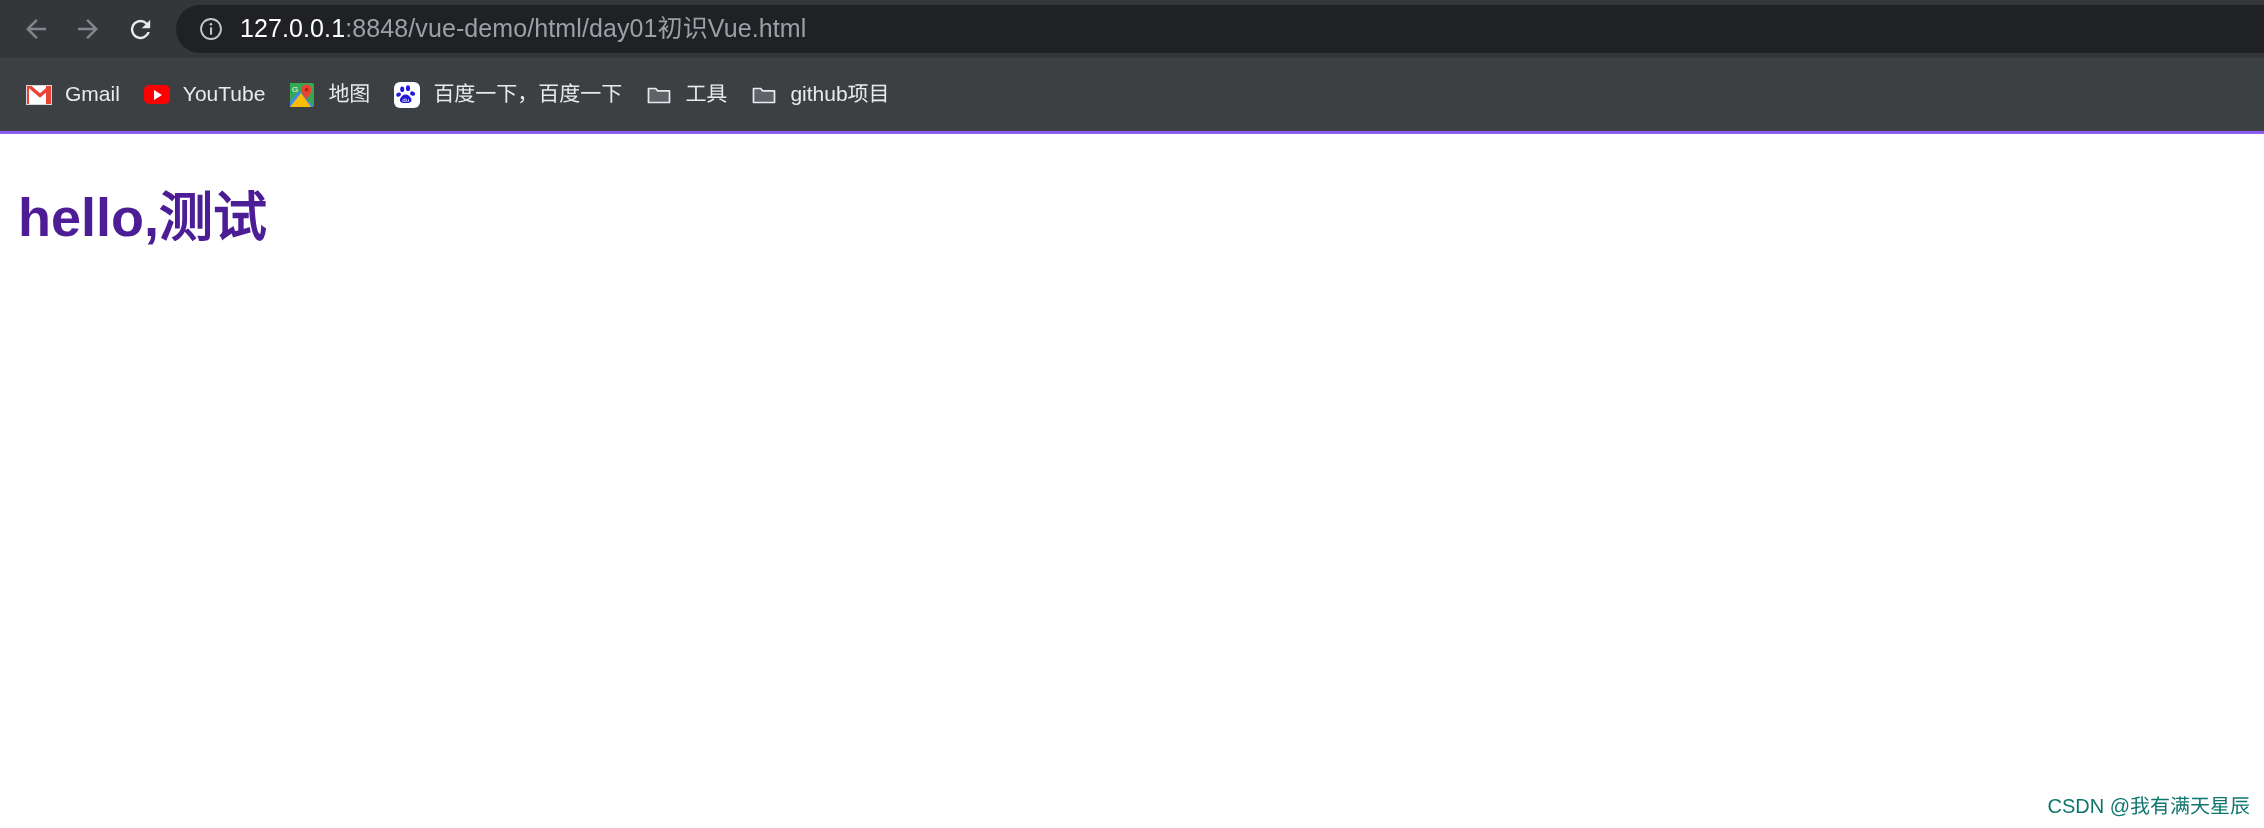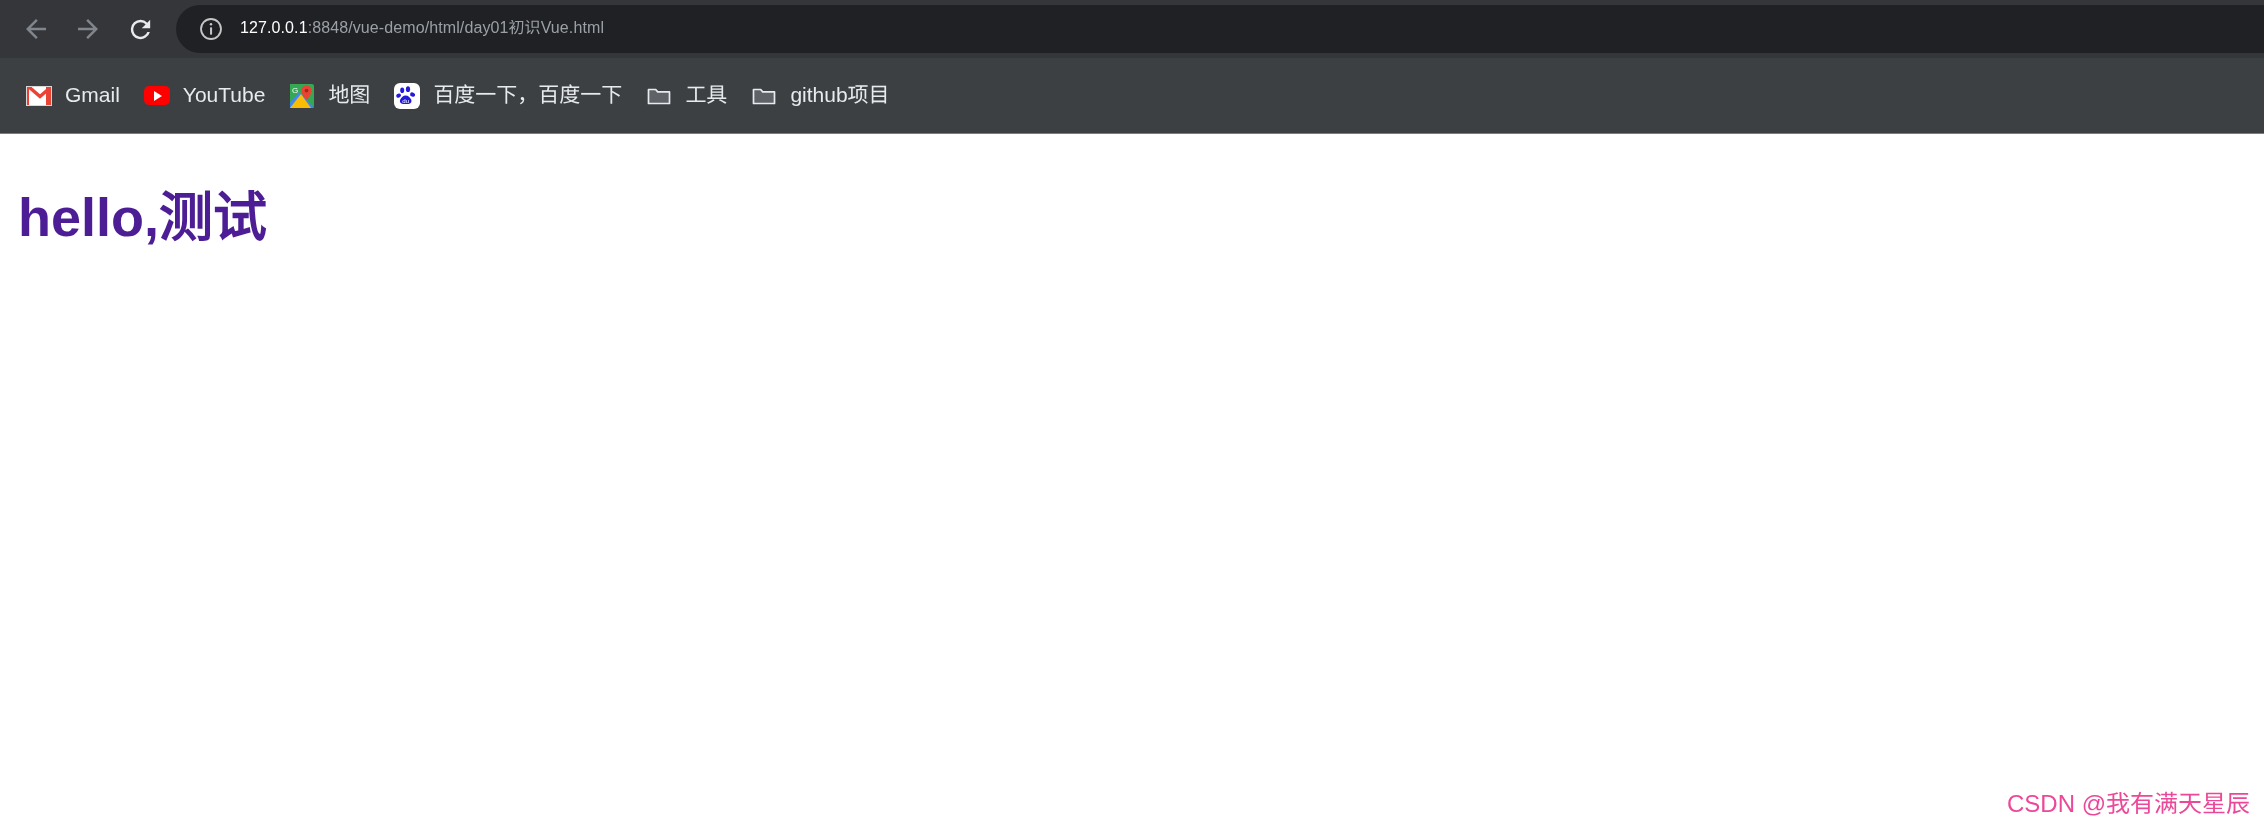--- a/index.html
+++ b/index.html
@@ -63,41 +63,41 @@
   .info-icon {
     width: 26px;
     height: 26px;
     flex: 0 0 auto;
     margin-right: 16px;
     display: flex;
     align-items: center;
     justify-content: center;
   }
   .url-text {
-    font-size: 16px;
+    font-size: 25px;
     letter-spacing: 0.1px;
     white-space: nowrap;
     overflow: hidden;
     text-overflow: ellipsis;
     line-height: 1;
     padding-bottom: 2px;
   }
   .url-host { color: #ffffff; }
   .url-rest { color: #9aa0a6; }
 
   
   .bookmarks {
     height: 76px;
     background: #3c4043;
     display: flex;
     align-items: center;
     flex: 0 0 auto;
     padding-left: 14px;
     box-sizing: border-box;
-    border-bottom: 1px solid #8b5cf6;
+    border-bottom: 3px solid #8b5cf6;
     overflow: hidden;
   }
   .bm {
     display: flex;
     align-items: center;
     height: 44px;
     padding: 0 12px;
     border-radius: 6px;
     flex: 0 0 auto;
     white-space: nowrap;
@@ -192,22 +192,22 @@
     font-family: "DejaVu Sans", "Liberation Sans", sans-serif;
   }
   .page-h1.all-bold { font-weight: bold; }
   #h1-first { margin-top: 53px; }
   #h1-second { margin-top: 73px; }
 
   .watermark {
     position: absolute;
     right: 14px;
     bottom: 12px;
-    color: #ec4899;
-    font-size: 24px;
+    color: #0f766e;
+    font-size: 20px;
     line-height: 1;
     white-space: nowrap;
     font-family: "Liberation Sans", "DejaVu Sans", sans-serif;
   }
 </style>
 </head>
 <body>
 
 <div class="browser">
 

